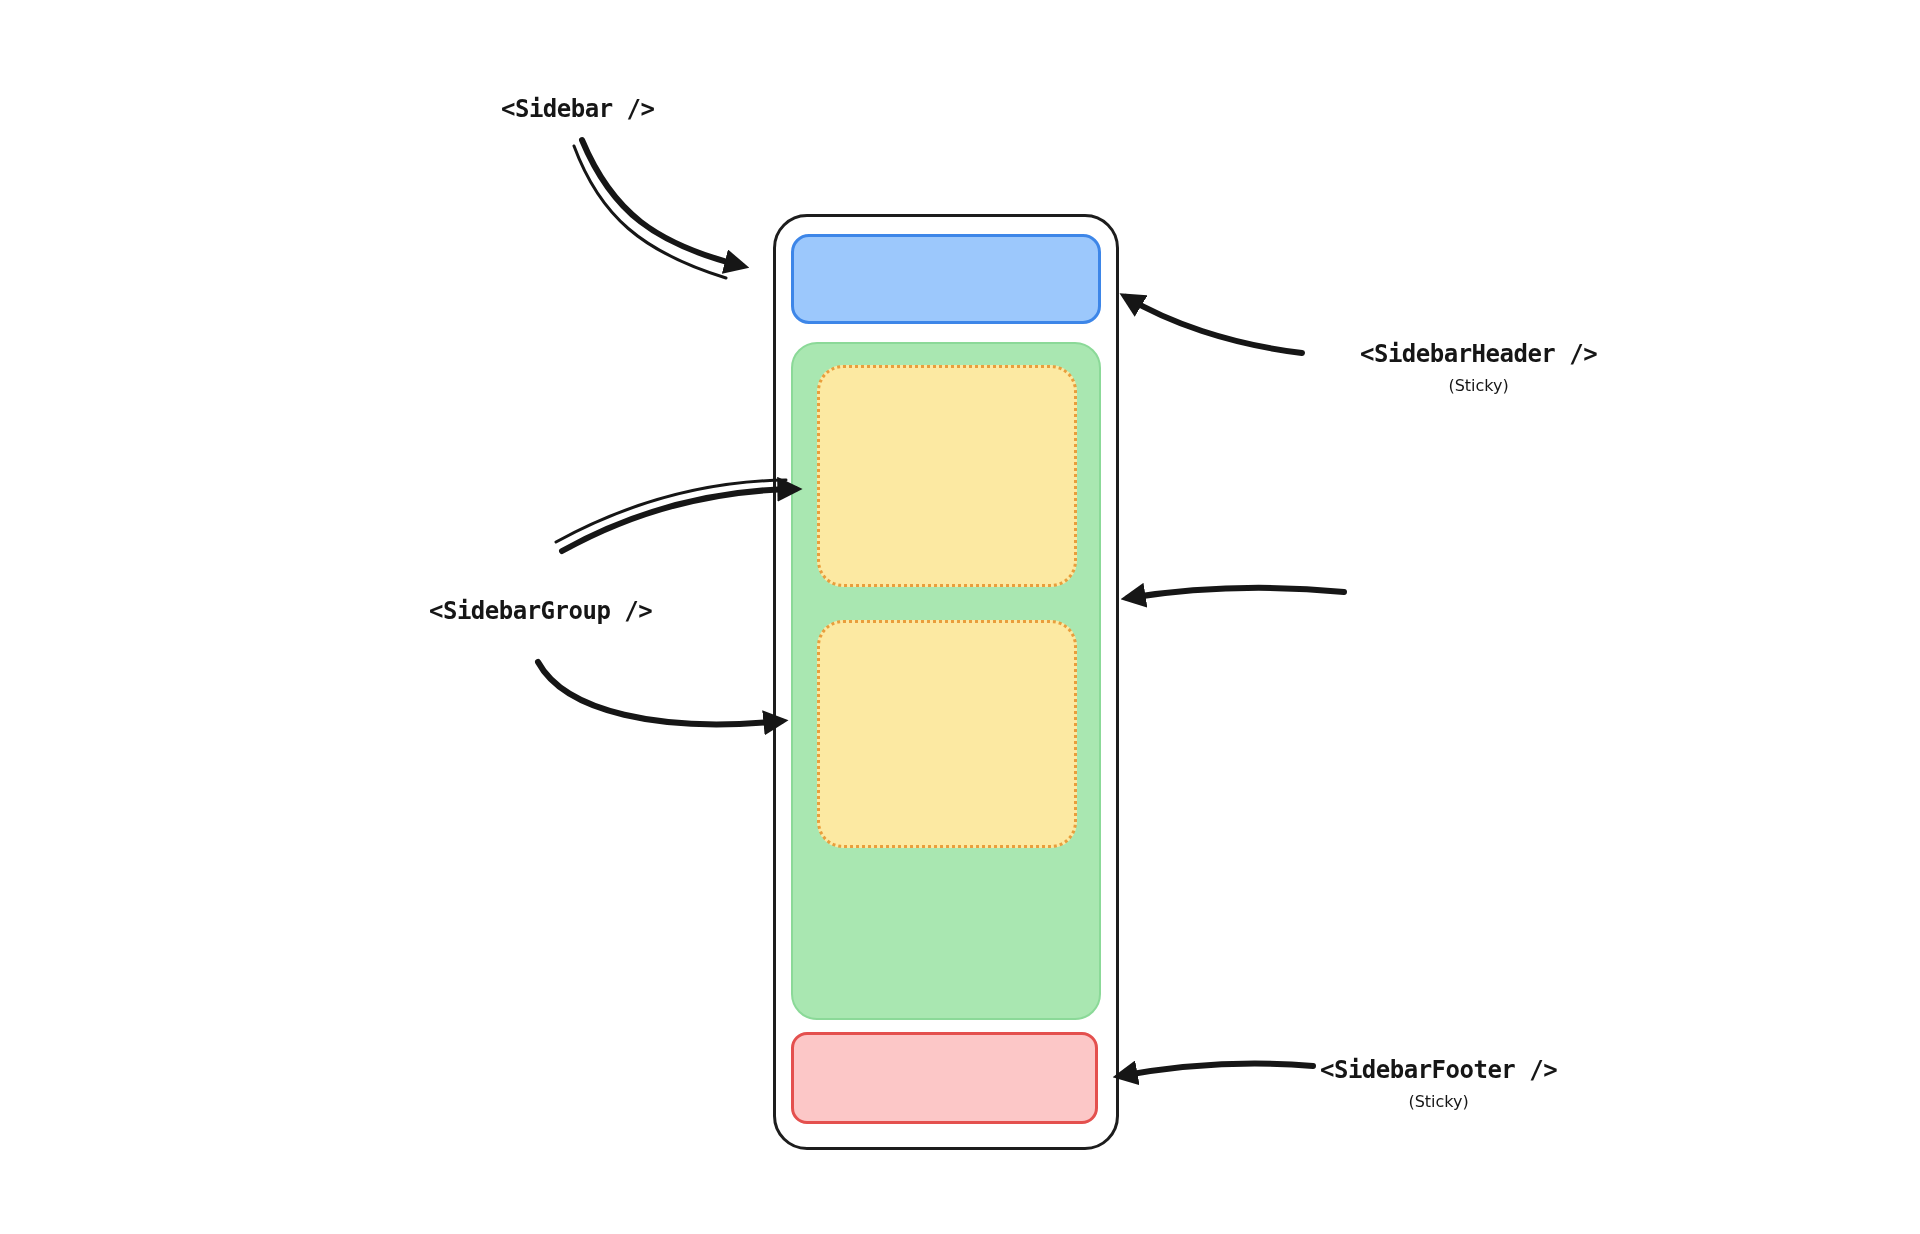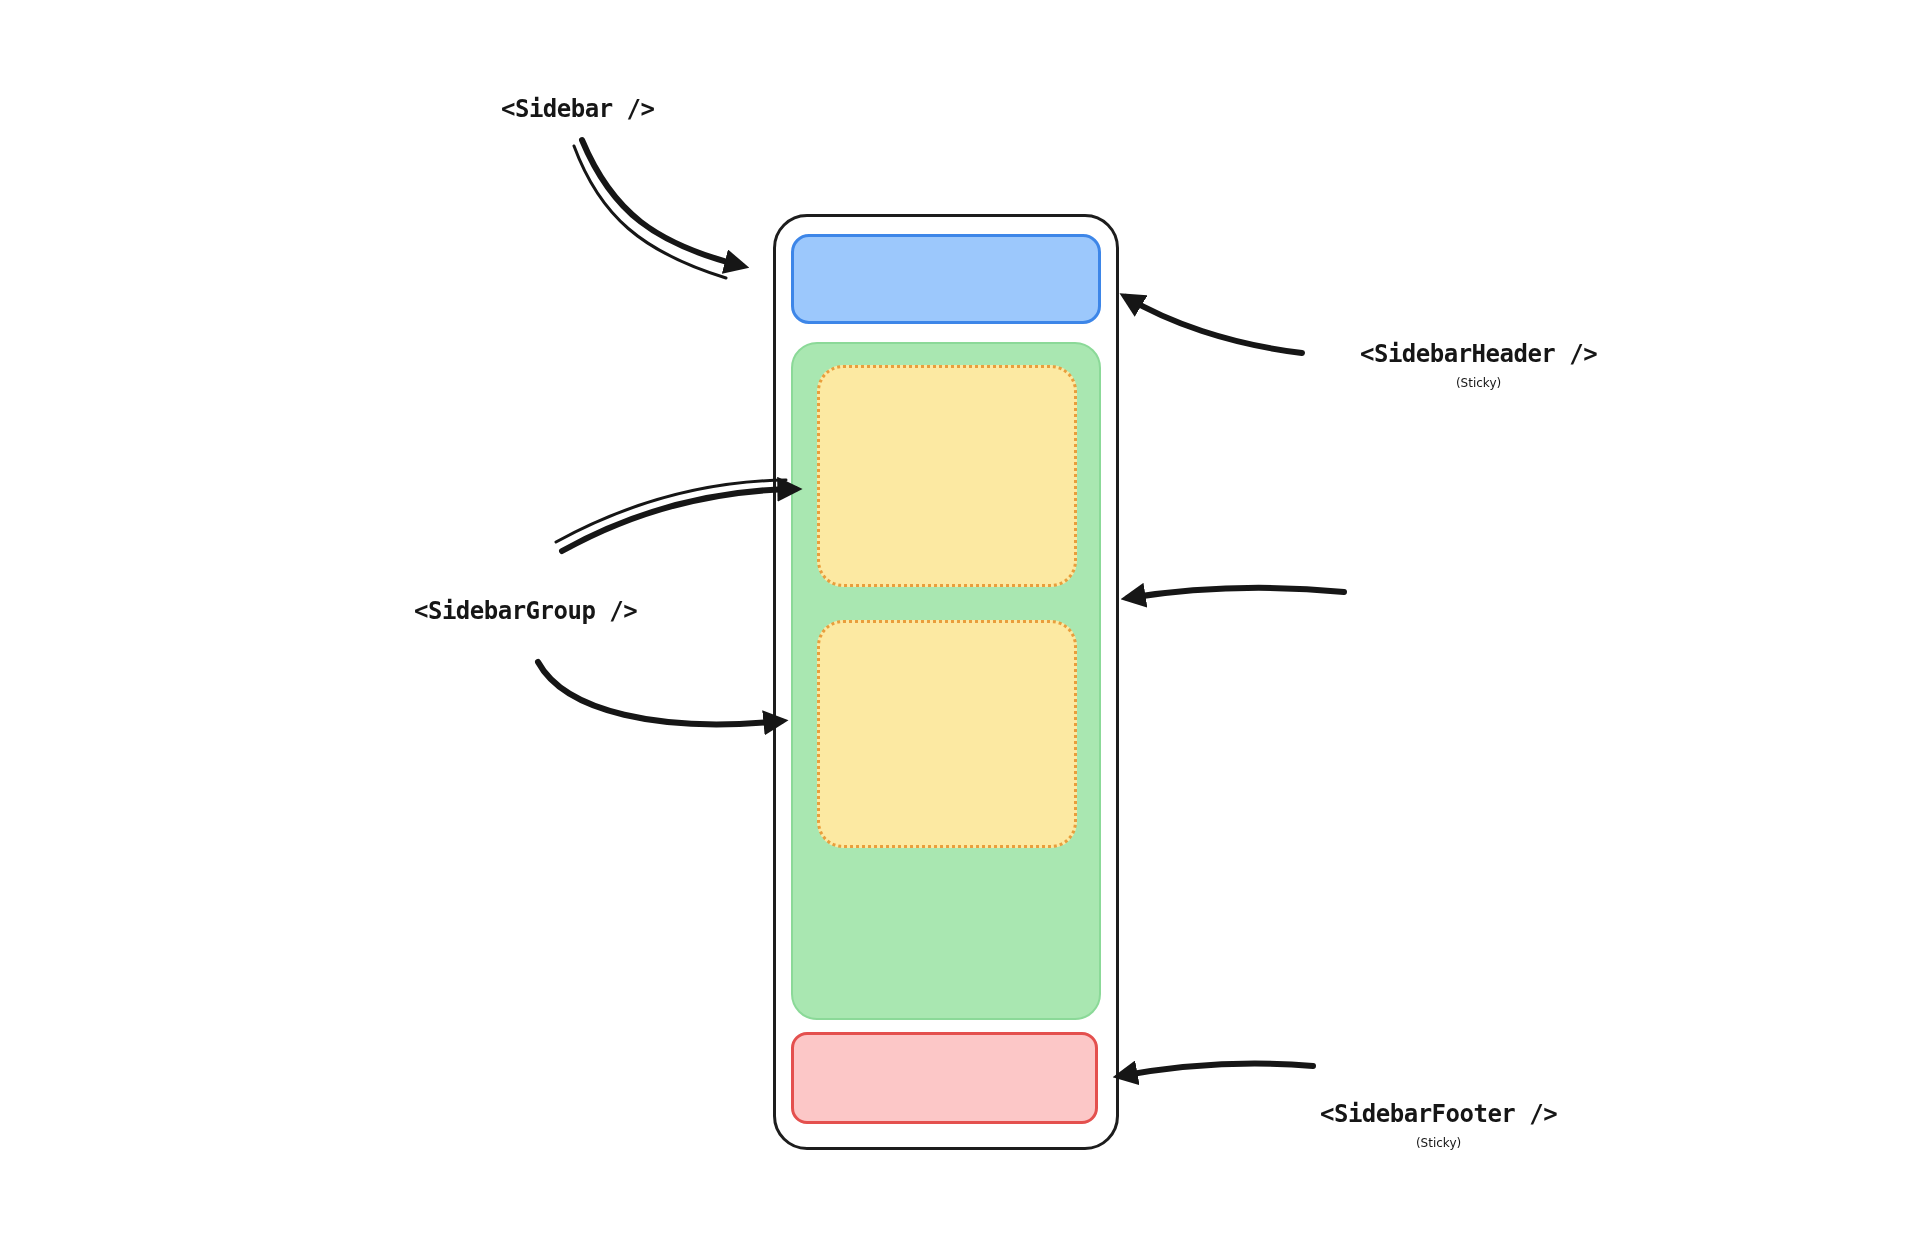--- a/index.html
+++ b/index.html
@@ -38,21 +38,21 @@
   .footer-box{
     left:791px;top:1032px;width:307px;height:92px;
     background:var(--footer-fill);border:3px solid var(--footer-stroke);border-radius:16px;
   }
   .label-block{position:absolute;text-align:center;}
   .code-label{
     font-family:"DejaVu Sans Mono",monospace;font-weight:700;
     font-size:24px;letter-spacing:-0.5px;color:var(--text);white-space:nowrap;line-height:1.2;
   }
   .note-label{
-    font-family:"DejaVu Sans",sans-serif;font-size:12px;color:var(--text);
+    font-family:"DejaVu Sans",sans-serif;font-size:16px;color:var(--text);
     margin-top:8px;line-height:1.1;
   }
   .arrows{position:absolute;left:0;top:0;width:1920px;height:1234px;pointer-events:none;}
   .arrows path{stroke:var(--arrow);stroke-linecap:round;stroke-linejoin:round;fill:none;}
   .arrows path.main{stroke-width:6;}
   .arrows path.thin{stroke-width:3;}
   .arrows marker path{fill:var(--arrow);stroke:none;}
 </style>
 </head>
 <body>
@@ -68,26 +68,26 @@
 
   <div class="label-block" style="left:501px;top:95px;">
     <div class="code-label">&lt;Sidebar /&gt;</div>
   </div>
 
   <div class="label-block" style="left:1360px;top:340px;">
     <div class="code-label">&lt;SidebarHeader /&gt;</div>
     <div class="note-label">(Sticky)</div>
   </div>
 
-  <div class="label-block" style="left:414px;top:597px;">
+  <div class="label-block" style="left:429px;top:597px;">
     <div class="code-label">&lt;SidebarGroup /&gt;</div>
   </div>
 
 
-  <div class="label-block" style="left:1320px;top:1100px;">
+  <div class="label-block" style="left:1320px;top:1056px;">
     <div class="code-label">&lt;SidebarFooter /&gt;</div>
     <div class="note-label">(Sticky)</div>
   </div>
 
   <svg class="arrows" viewBox="0 0 1920 1234" aria-hidden="true">
     <defs>
       <marker id="ah" viewBox="0 0 10 10" refX="7" refY="5" markerWidth="4.2" markerHeight="4.2" orient="auto">
         <path d="M0,0 L10,5 L0,10 z"></path>
       </marker>
     </defs>

